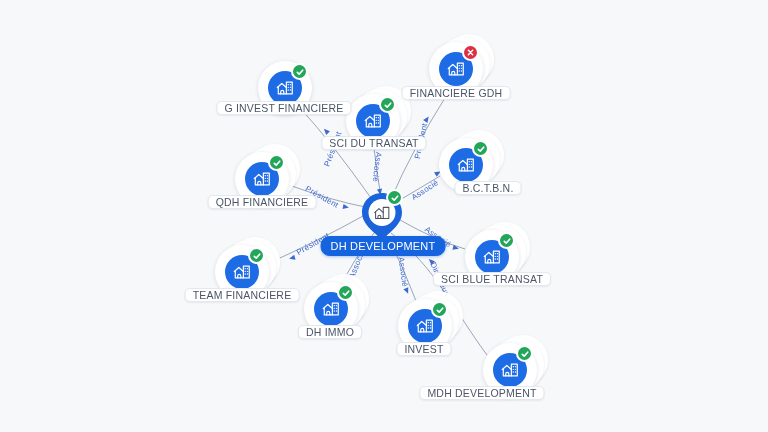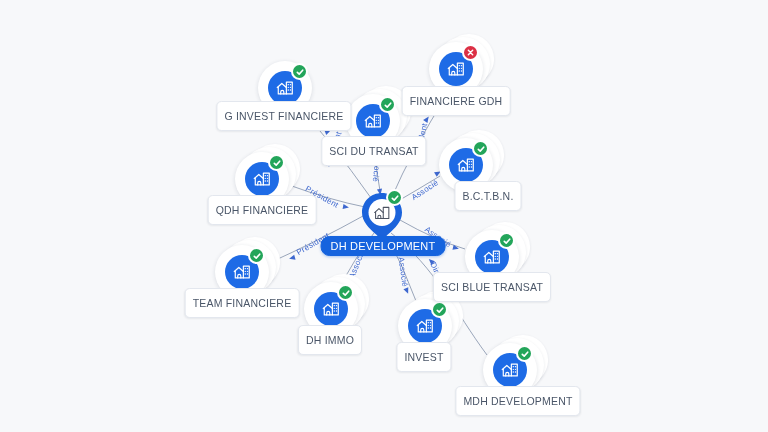--- a/index.html
+++ b/index.html
@@ -39,21 +39,21 @@
     border:2px solid #fff;box-sizing:border-box;
     display:flex;align-items:center;justify-content:center;z-index:5;
   }
   .badge.ok{background:#23a55a;}
   .badge.err{background:#dc3045;}
 
   .pill{
     position:absolute;z-index:4;transform:translateX(-50%);
     background:#fff;border:1px solid #e3e7ee;border-radius:5px;
     box-shadow:0 1px 2px rgba(16,24,40,.07);
-    padding:8px 7px;font-size:10.5px;letter-spacing:.2px;color:#4a5668;
+    padding:0 7px;font-size:10.5px;letter-spacing:.2px;color:#4a5668;
     white-space:nowrap;cursor:pointer;
   }
   .pill.center{
     background:#1563de;border-color:#1563de;color:#fff;
     font-size:11px;font-weight:500;padding:3px 9px;border-radius:9px;
     box-shadow:0 1px 3px rgba(21,99,222,.35);
   }
   .center-pin{position:absolute;left:358px;top:190px;width:48px;height:60px;z-index:3;cursor:pointer;}
   .center-pin .badge{right:3px;top:-1px;}
 </style>
@@ -396,21 +396,21 @@
             </g>
           </svg>
       </div>
     </div>
     <div class="badge ok">
         <svg width="10" height="10" viewBox="0 0 10 10">
           <path d="M2.3,5.3 L4.2,7.1 L7.7,3.2" fill="none" stroke="#fff" stroke-width="1.6" stroke-linecap="round" stroke-linejoin="round"></path>
         </svg>
       </div>
   </div>
-  <div class="pill" style="left:518px;top:386px">MDH DEVELOPMENT</div>
+  <div class="pill" style="left:482px;top:386px">MDH DEVELOPMENT</div>
 
   <div class="center-pin">
     <svg width="48" height="60" viewBox="0 0 48 60">
       <path d="M24,3 C35.3,3 44,11.6 44,22.6 C44,31.2 37.6,38 29.5,44.8 L24,51 L18.5,44.8 C10.4,38 4,31.2 4,22.6 C4,11.6 12.7,3 24,3 Z" fill="#1b63db"></path>
       <circle cx="24" cy="22.5" r="13.5" fill="#fff"></circle>
       <g fill="none" stroke="#4a5160" stroke-width="1.2" stroke-linecap="round" stroke-linejoin="round" transform="translate(14.5,13.5) scale(0.86)">
         <rect x="12.5" y="4.5" width="6.5" height="13"></rect>
           <path d="M2.5,10.5 L7.5,6 L12.5,10.5"></path>
           <path d="M3.6,10 V17.5 H12.4"></path>
           <path d="M6.3,17.5 v-2.2 a1.7,1.7 0 0 1 3.4,0 v2.2"></path>

